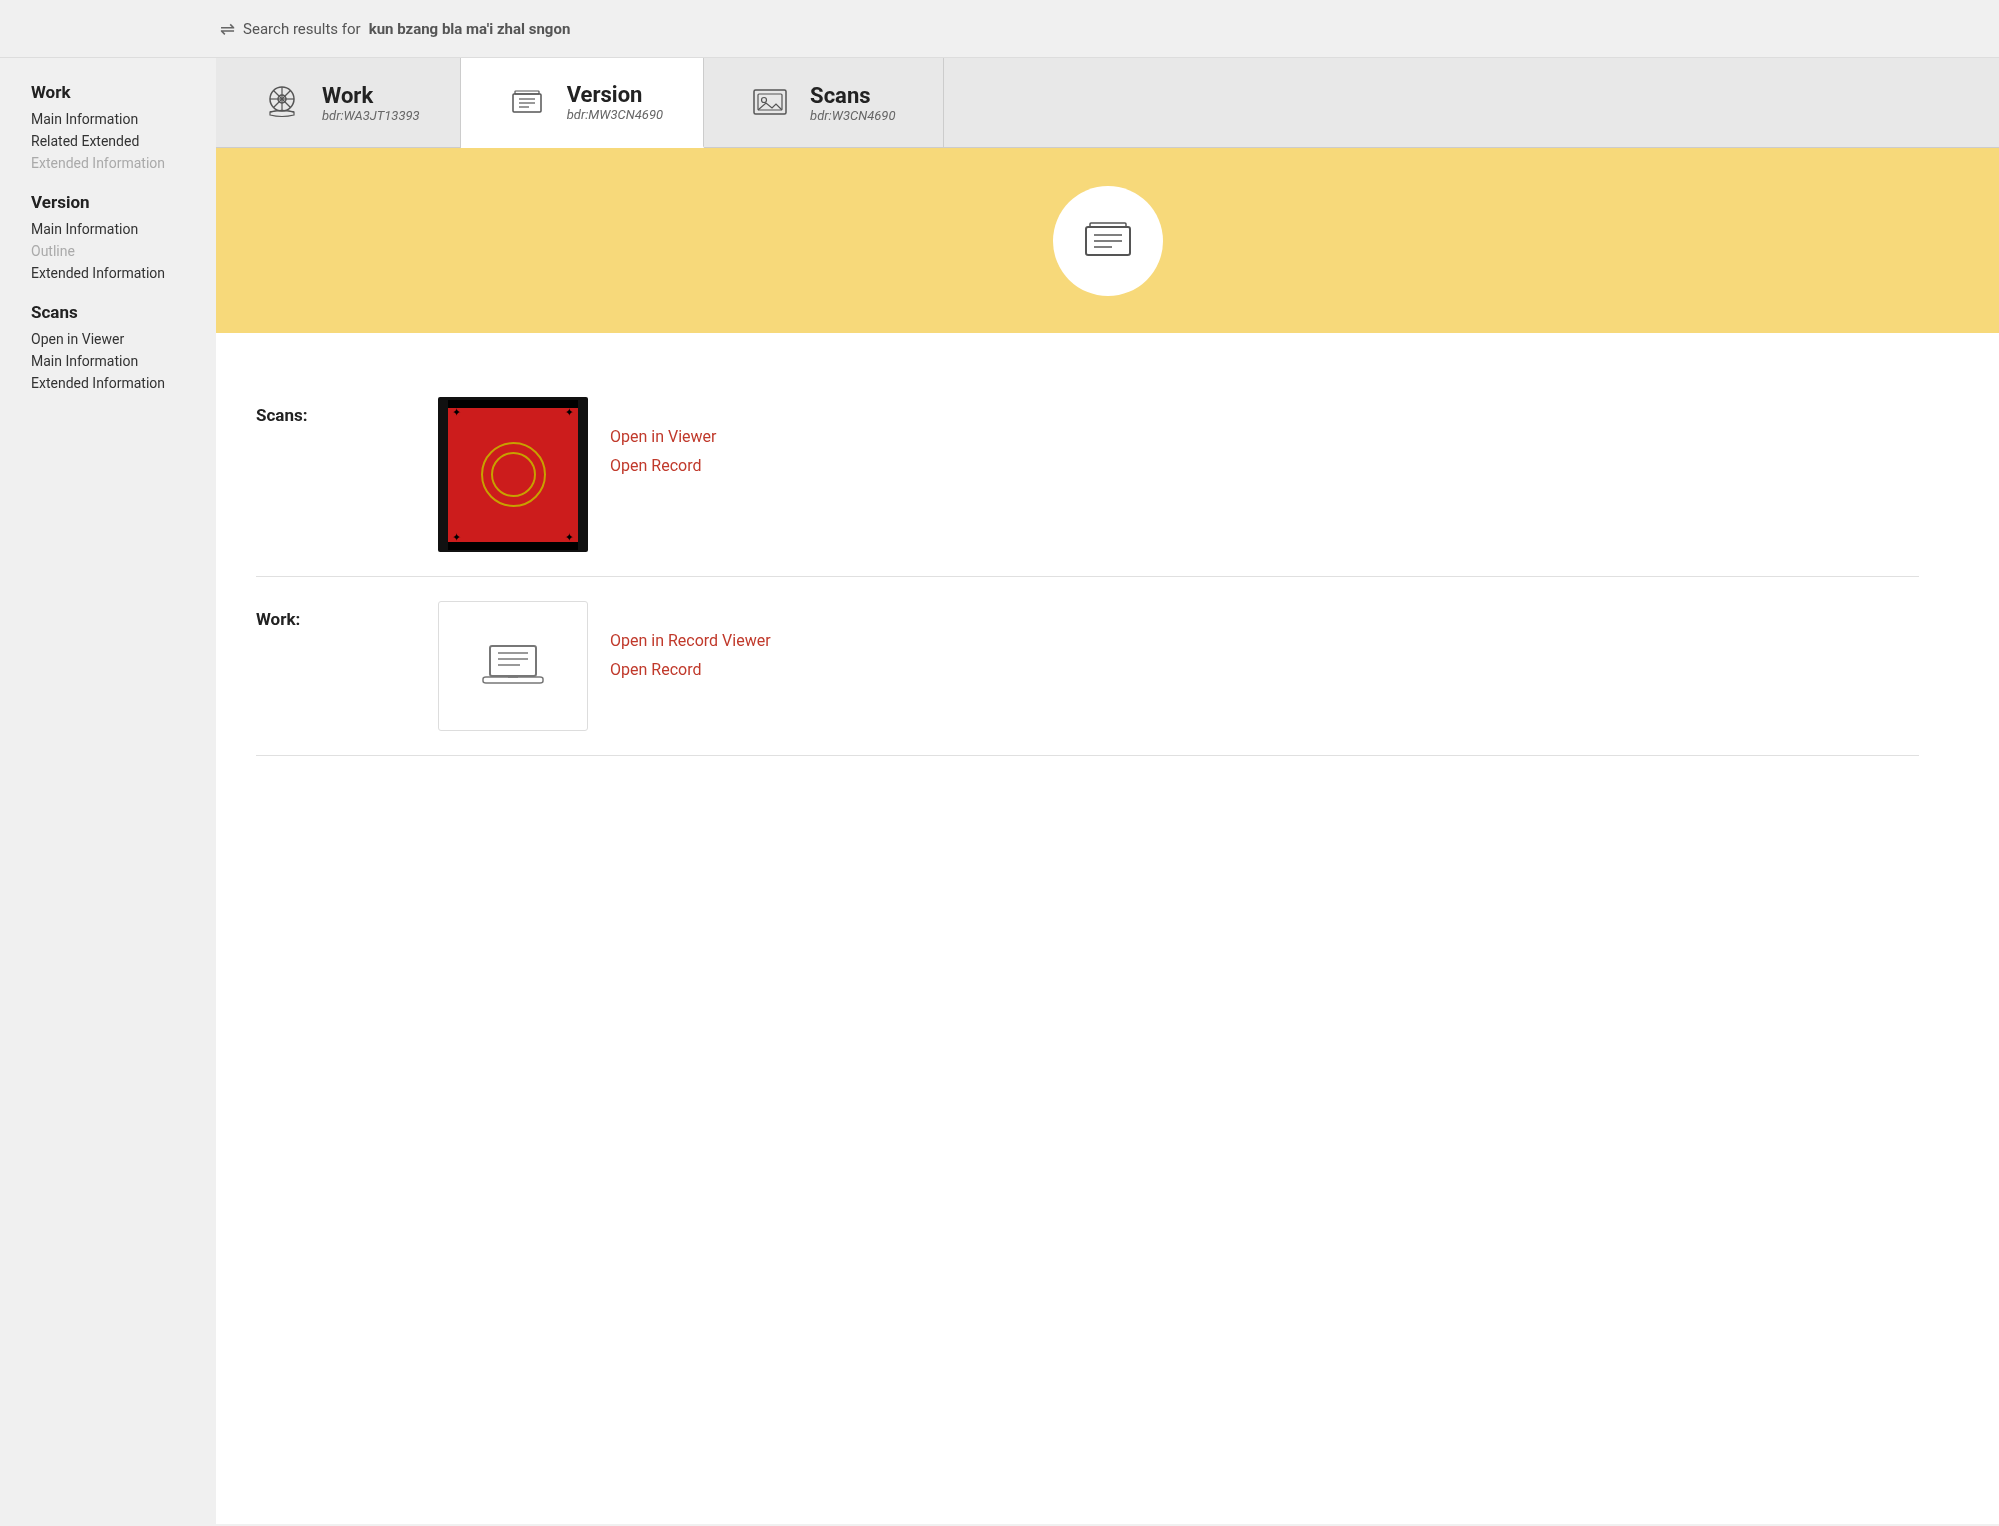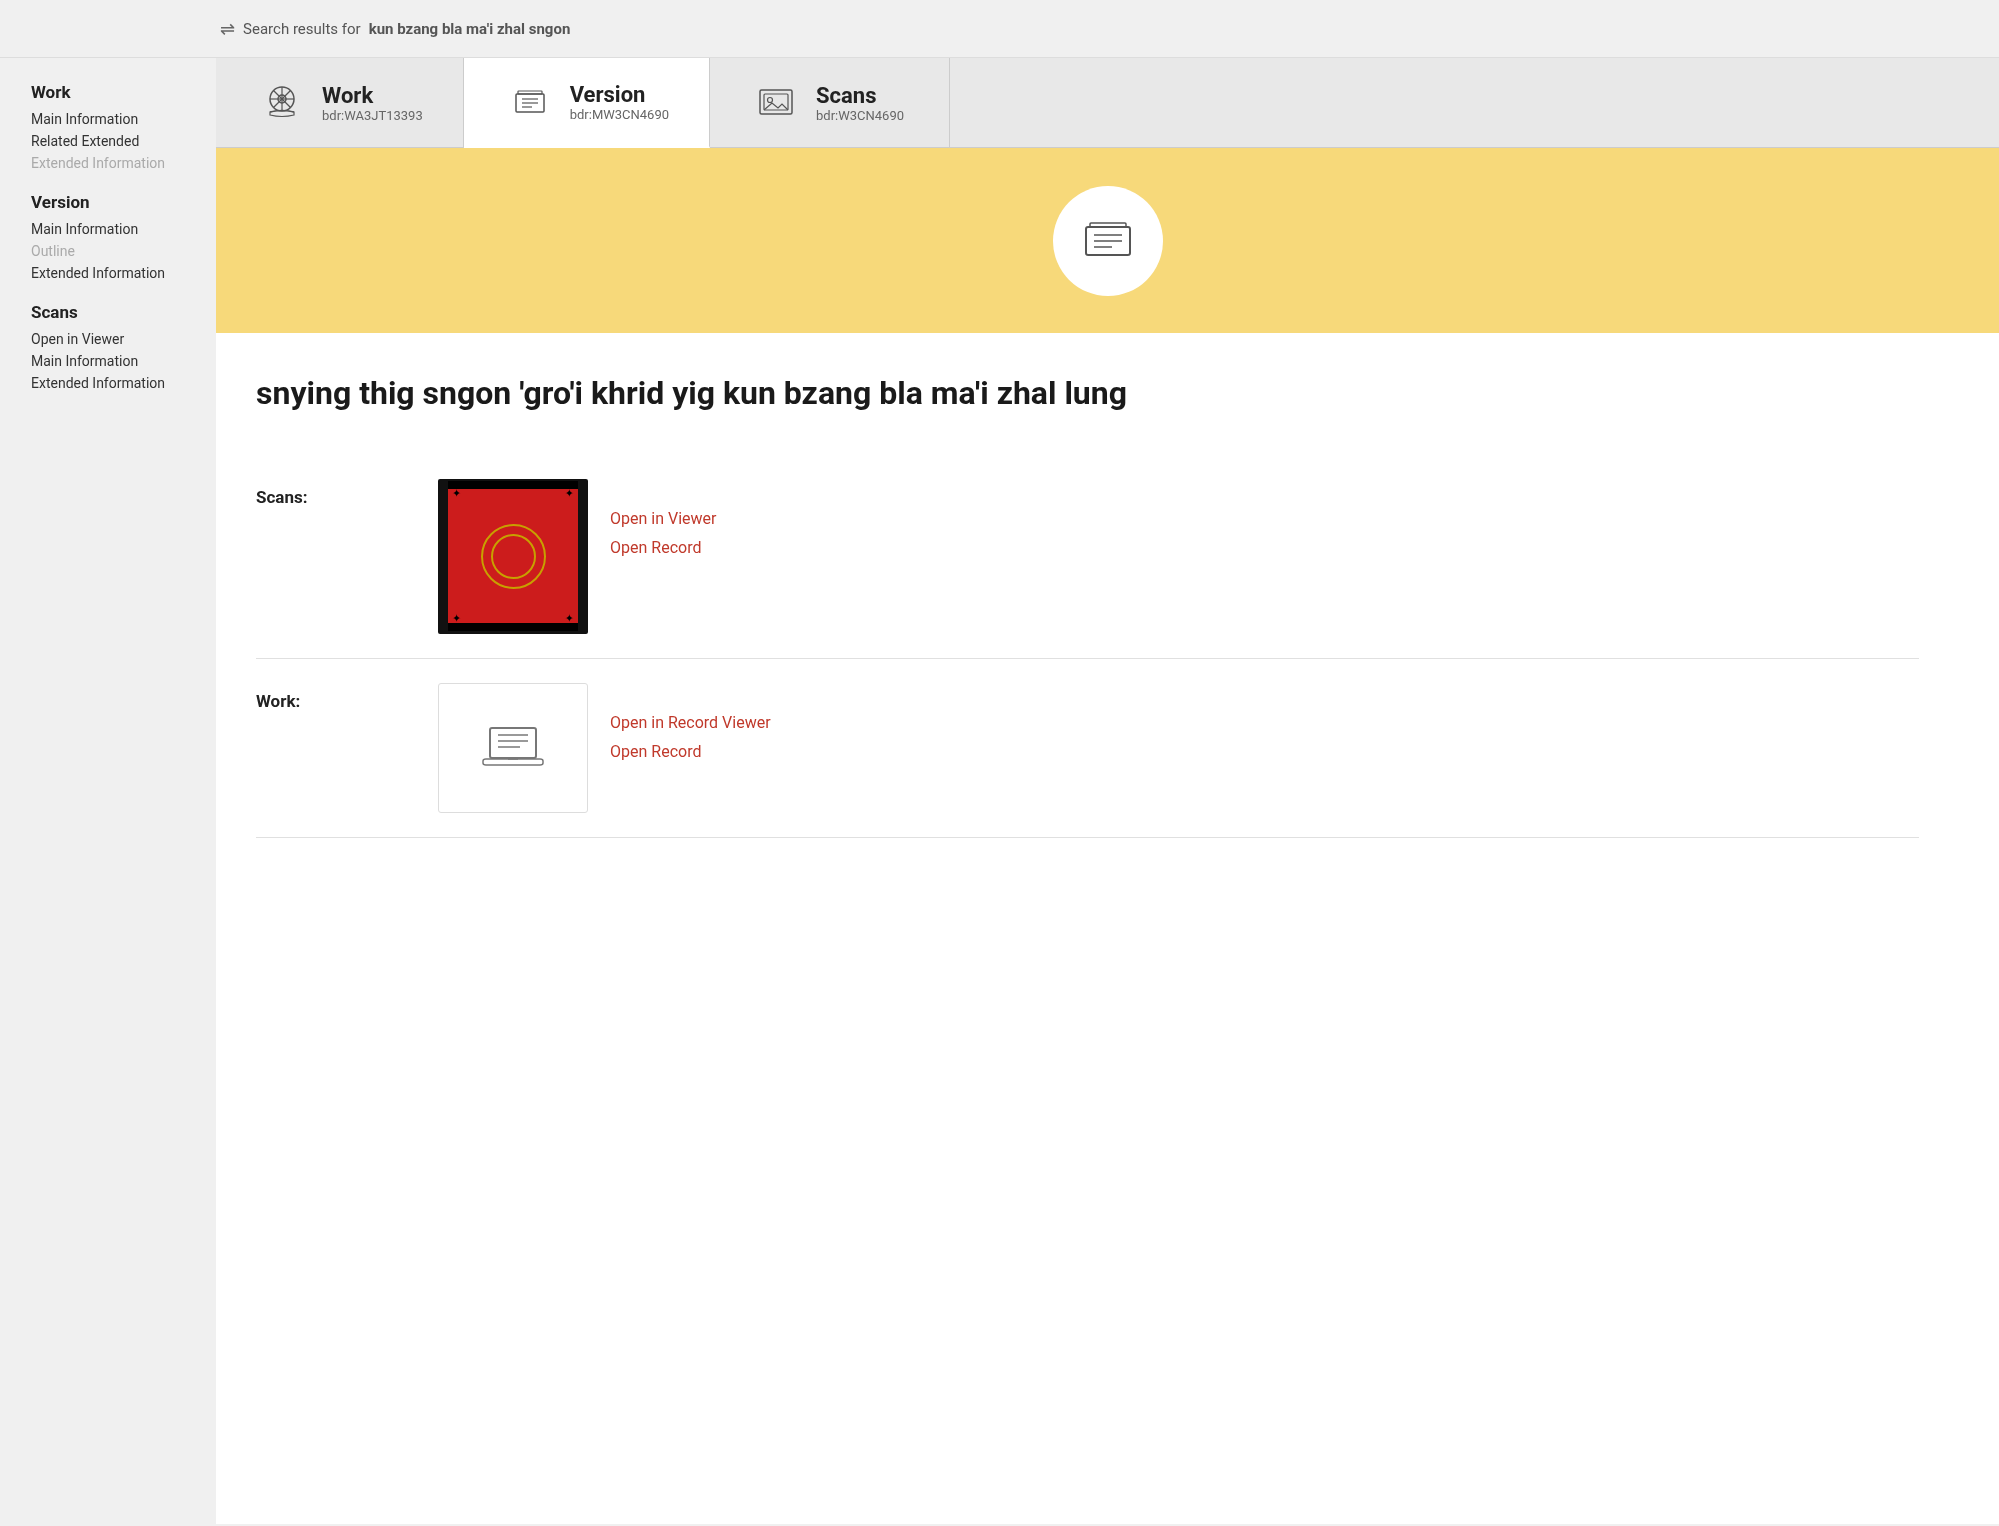--- a/index.html
+++ b/index.html
@@ -107,20 +107,21 @@
       stroke-width: 1.5;
     }
     .tab-text .tab-title {
       font-size: 22px;
       font-weight: 700;
       color: #222;
     }
     .tab-text .tab-sub {
       font-size: 13px;
       color: #666;
+      font-style: italic;
     }
 
     
     .hero-banner {
       background: #f7d97a;
       height: 185px;
       display: flex;
       align-items: center;
       justify-content: center;
       margin: 0;
@@ -348,21 +349,20 @@
           <rect x="8" y="16" width="44" height="28" rx="2" stroke="#555" stroke-width="2" fill="none"></rect>
           <rect x="12" y="12" width="36" height="4" rx="1" stroke="#555" stroke-width="1.5" fill="none"></rect>
           <line x1="16" y1="24" x2="44" y2="24" stroke="#555" stroke-width="1.5"></line>
           <line x1="16" y1="30" x2="44" y2="30" stroke="#555" stroke-width="1.5"></line>
           <line x1="16" y1="36" x2="34" y2="36" stroke="#555" stroke-width="1.5"></line>
         </svg>
       </div>
     </div>
 
     <div class="content-area">
-      <h1 class="main-title">snying thig sngon 'gro'i khrid yig kun bzang bla ma'i zhal lung</h1>
 
       <div class="section-row">
         <div class="section-label">Scans:</div>
         <div class="section-thumbnail scans-thumbnail">
           <div class="scans-inner">
             <div class="scans-decoration">
               <div class="scans-decoration-inner"></div>
             </div>
             <span class="corner-mark tl">✦</span>
             <span class="corner-mark tr">✦</span>

